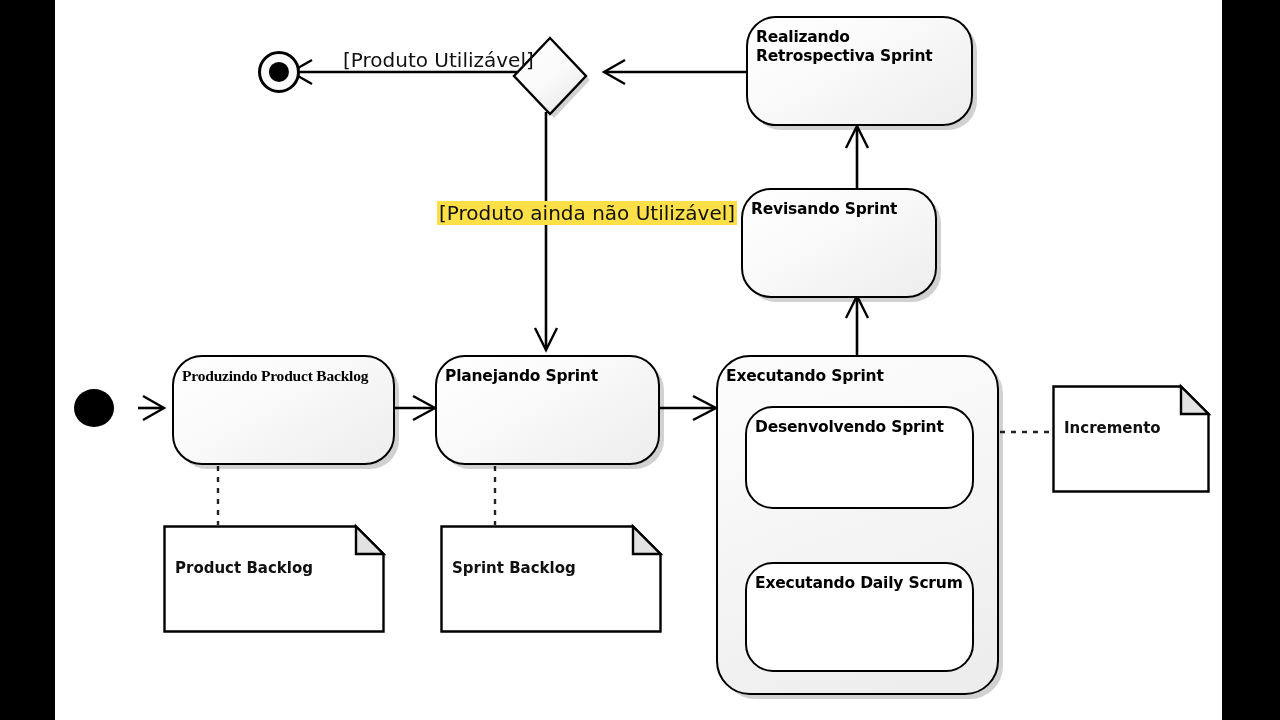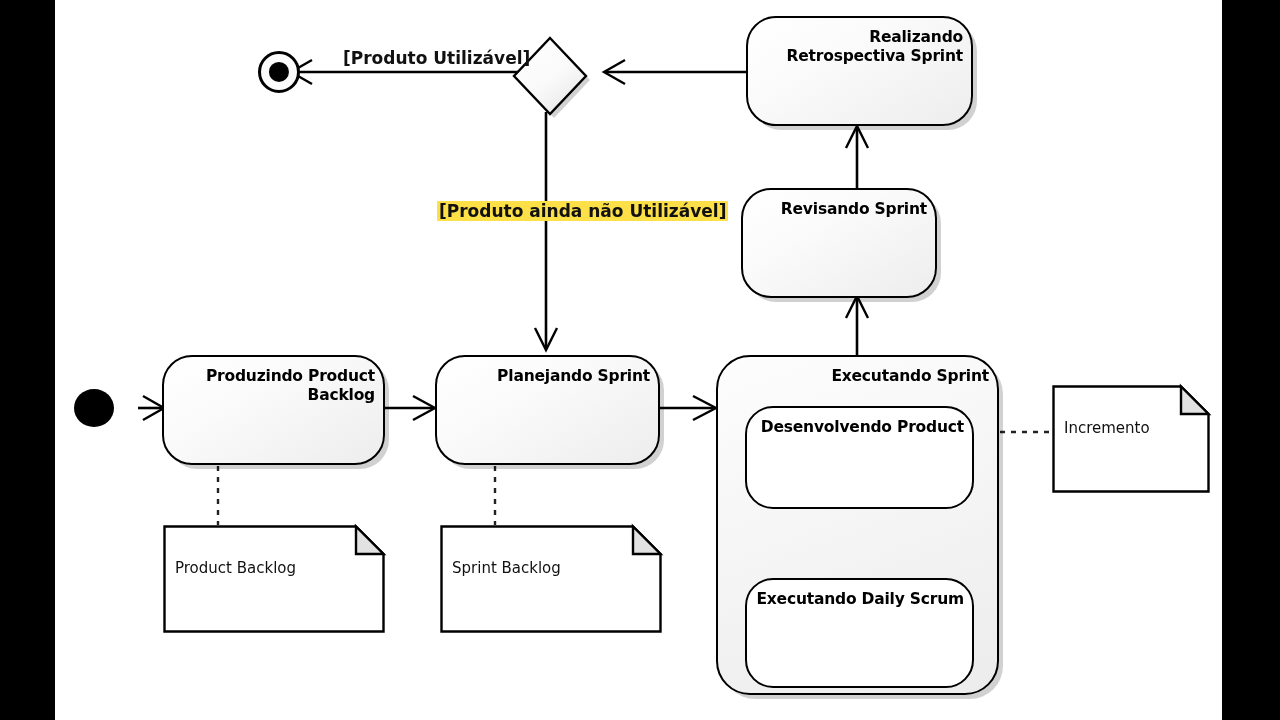--- a/index.html
+++ b/index.html
@@ -39,21 +39,21 @@
     border: 2.5px solid #000000;
     border-radius: 30px;
     background: linear-gradient(150deg, #ffffff 0%, #fbfbfb 35%, #ededed 100%);
     box-shadow: 5px 5px 0 -1px rgba(0,0,0,0.18);
   }
   .node .label {
     position: absolute;
     left: 0;
     right: 0;
     top: 10px;
-    text-align: right;
+    text-align: left;
     font-weight: bold;
     font-size: 15.5px;
     color: #000000;
     line-height: 1.22;
     letter-spacing: -0.2px;
     padding: 0 8px;
     box-sizing: border-box;
   }
   .node.inner {
     background: #ffffff;
@@ -97,30 +97,30 @@
   .note {
     position: absolute;
   }
   .note .note-text {
     position: absolute;
     left: 12px;
     top: 34px;
     font-size: 15px;
     color: #111111;
     white-space: nowrap;
+    font-weight: bold;
   }
 
   
   .edge { position: absolute; }
   .guard {
     position: absolute;
-    font-size: 17px;
+    font-size: 20px;
     color: #111111;
     white-space: nowrap;
-    font-weight: bold;
   }
   svg { display: block; overflow: visible; }
 </style>
 </head>
 <body>
 
 <div id="stage">
 
   <div class="bar" id="bar-left"></div>
   <div class="bar" id="bar-right"></div>
@@ -183,36 +183,36 @@
         </defs>
         <polygon points="43,7 79,45 43,83 7,45" fill="rgba(0,0,0,0.18)" transform="translate(4,4)"></polygon>
         <polygon points="43,7 79,45 43,83 7,45" fill="url(#dgrad)" stroke="#000000" stroke-width="2.4"></polygon>
       </svg>
     </div>
 
     <div class="guard" style="left:288px; top:48px;">[Produto Utilizável]</div>
 
     <div class="guard" style="left:382px; top:201px; background:#fde047; padding:0 2px;">[Produto ainda não Utilizável]</div>
 
-    <div class="node" style="left:107px; top:355px; width:223px; height:110px;">
+    <div class="node" style="left:117px; top:355px; width:223px; height:110px;font-family:Liberation Serif, serif;">
       <div class="label">Produzindo Product Backlog</div>
     </div>
 
     <div class="node" style="left:380px; top:355px; width:225px; height:110px;">
       <div class="label">Planejando Sprint</div>
     </div>
 
     <div class="node composite" style="left:661px; top:355px; width:283px; height:340px; border-radius:34px;">
       <div class="label">Executando Sprint</div>
 
       <div class="node inner" style="left:27px; top:49px; width:229px; height:103px; border-radius:28px;">
-        <div class="label">Desenvolvendo Product</div>
+        <div class="label">Desenvolvendo Sprint</div>
       </div>
 
-      <div class="node inner" style="left:27px; top:205px; width:229px; height:110px; border-radius:28px;margin-top:16px;">
+      <div class="node inner" style="left:27px; top:205px; width:229px; height:110px; border-radius:28px;">
         <div class="label">Executando Daily Scrum</div>
       </div>
     </div>
 
     <div class="node" style="left:686px; top:188px; width:196px; height:110px;padding-left:32px;">
       <div class="label">Revisando Sprint</div>
     </div>
 
     <div class="node" style="left:691px; top:16px; width:227px; height:110px;">
       <div class="label">Realizando Retrospectiva Sprint</div>

